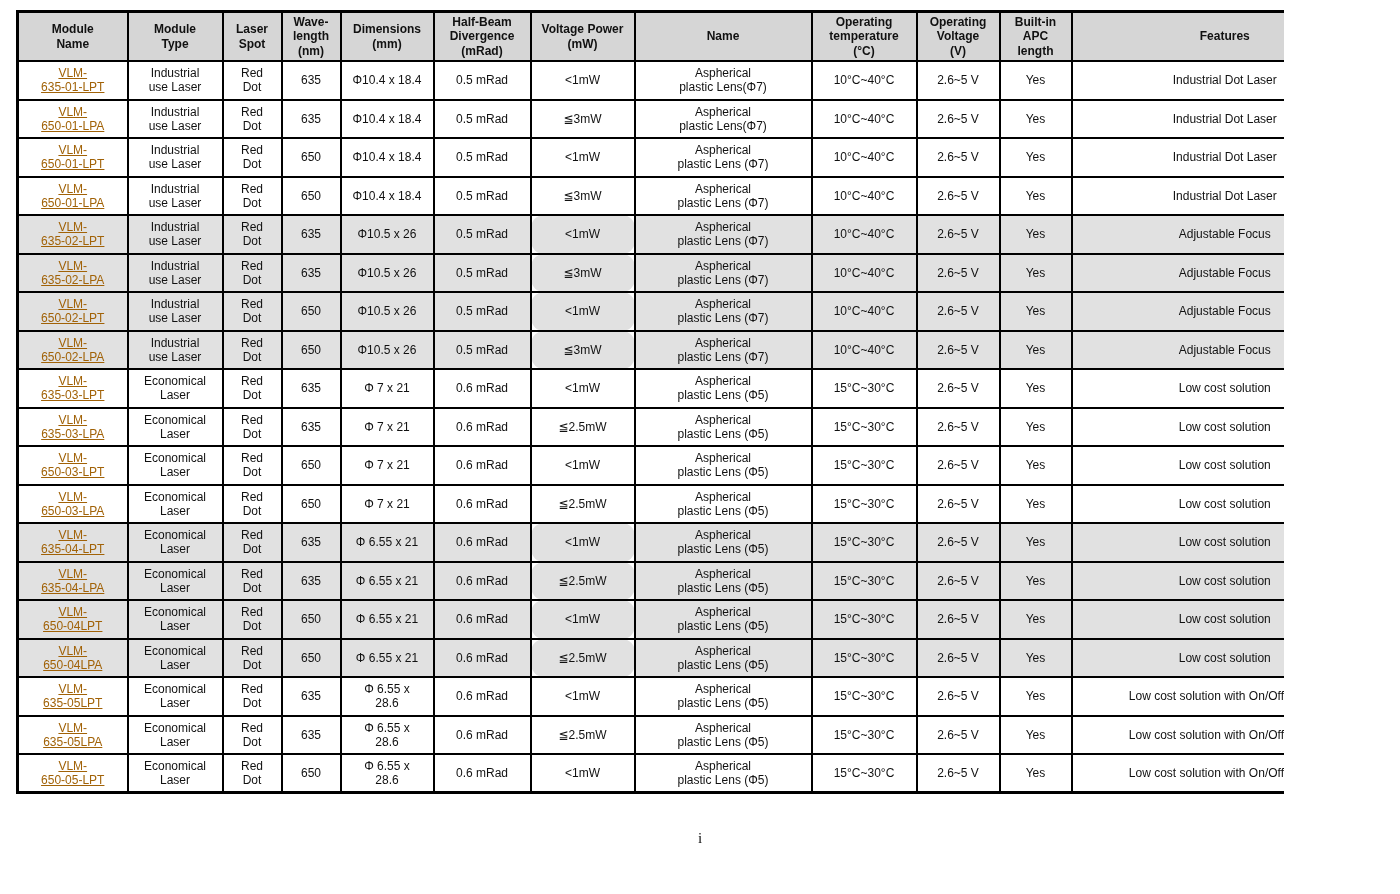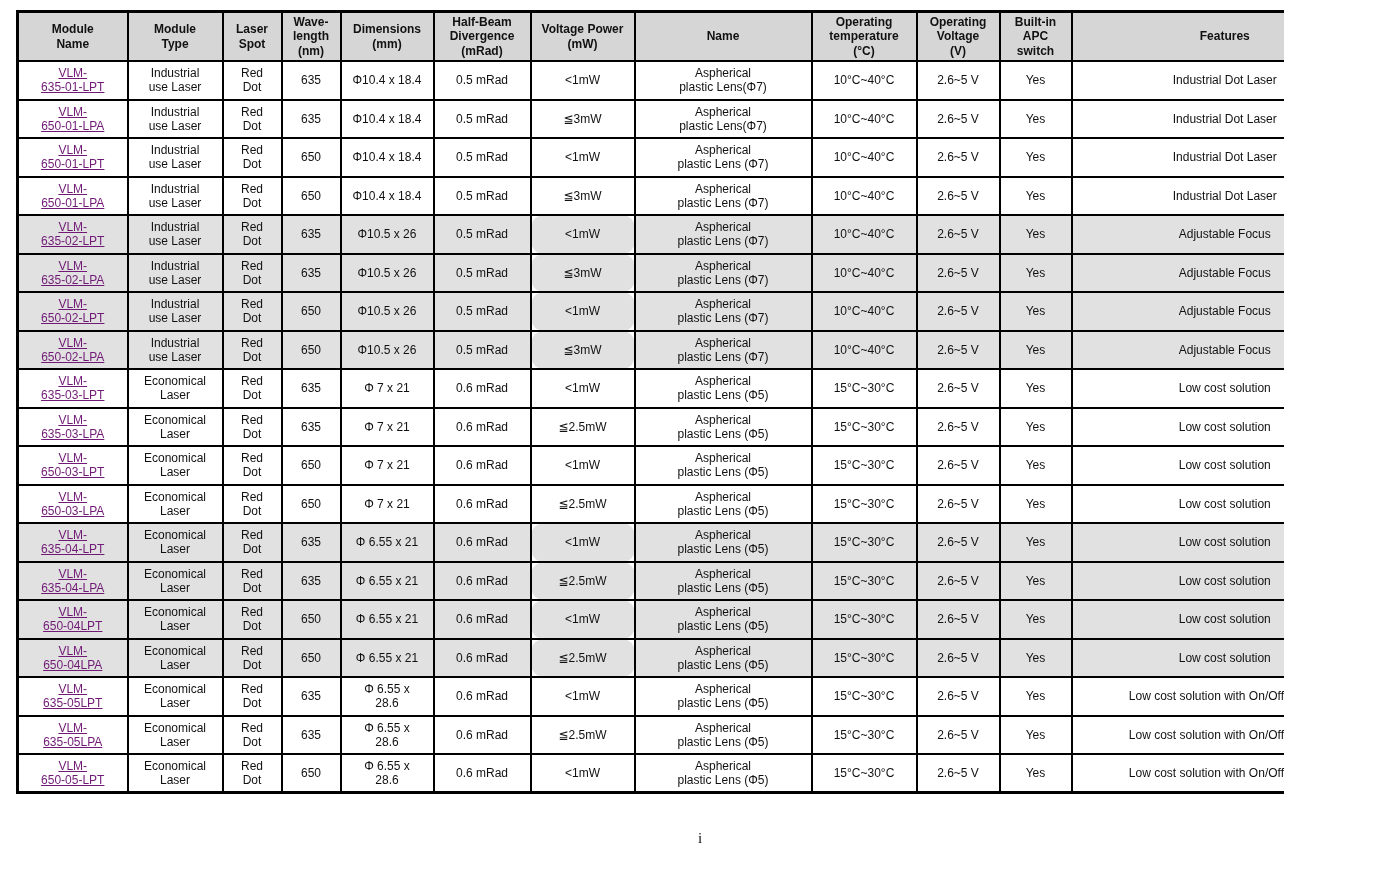--- a/index.html
+++ b/index.html
@@ -13,21 +13,21 @@
         font-size:12px;line-height:1.2;
         text-align:center;vertical-align:middle;
         white-space:pre-line;padding:2px 3px;overflow:hidden;}
   table.spec thead tr{height:49px;}
   table.spec tbody tr{height:38.5px;}
   table.spec th{background:#d6d6d6;font-weight:bold;color:#111;}
   table.spec tbody td{background:#ffffff;}
   table.spec tbody tr.shaded td{background:#e1e1e1;}
   td.col-output_power{text-align:left;padding-left:9px;border-radius:13px;}
   td.col-features{text-align:left;padding-left:8px;}
-  a.module-link{color:#701a75;text-decoration:underline;cursor:pointer;font-size:12px;}
+  a.module-link{color:#a16207;text-decoration:underline;cursor:pointer;font-size:12px;}
   .footer{position:absolute;left:0;width:1400px;top:830px;text-align:center;
         font-family:"Liberation Serif",serif;font-size:15px;color:#111;}
 </style>
 </head>
 <body>
 
 <div class="page">
 
   <table class="spec">
     <colgroup>
@@ -64,21 +64,21 @@
 (mW)</th>
           <th>Name</th>
           <th>Operating
 temperature
 (°C)</th>
           <th>Operating
 Voltage
 (V)</th>
           <th>Built-in
 APC
-switch</th>
+length</th>
           <th>Features</th>
         </tr>
     </thead>
     <tbody id="spec-tbody">
         <tr>
           <td class="col-module_name"><a class="module-link">VLM-
 635-01-LPT</a></td>
           <td class="col-module_type">Industrial
 use Laser</td>
           <td class="col-laser_spot">Red

